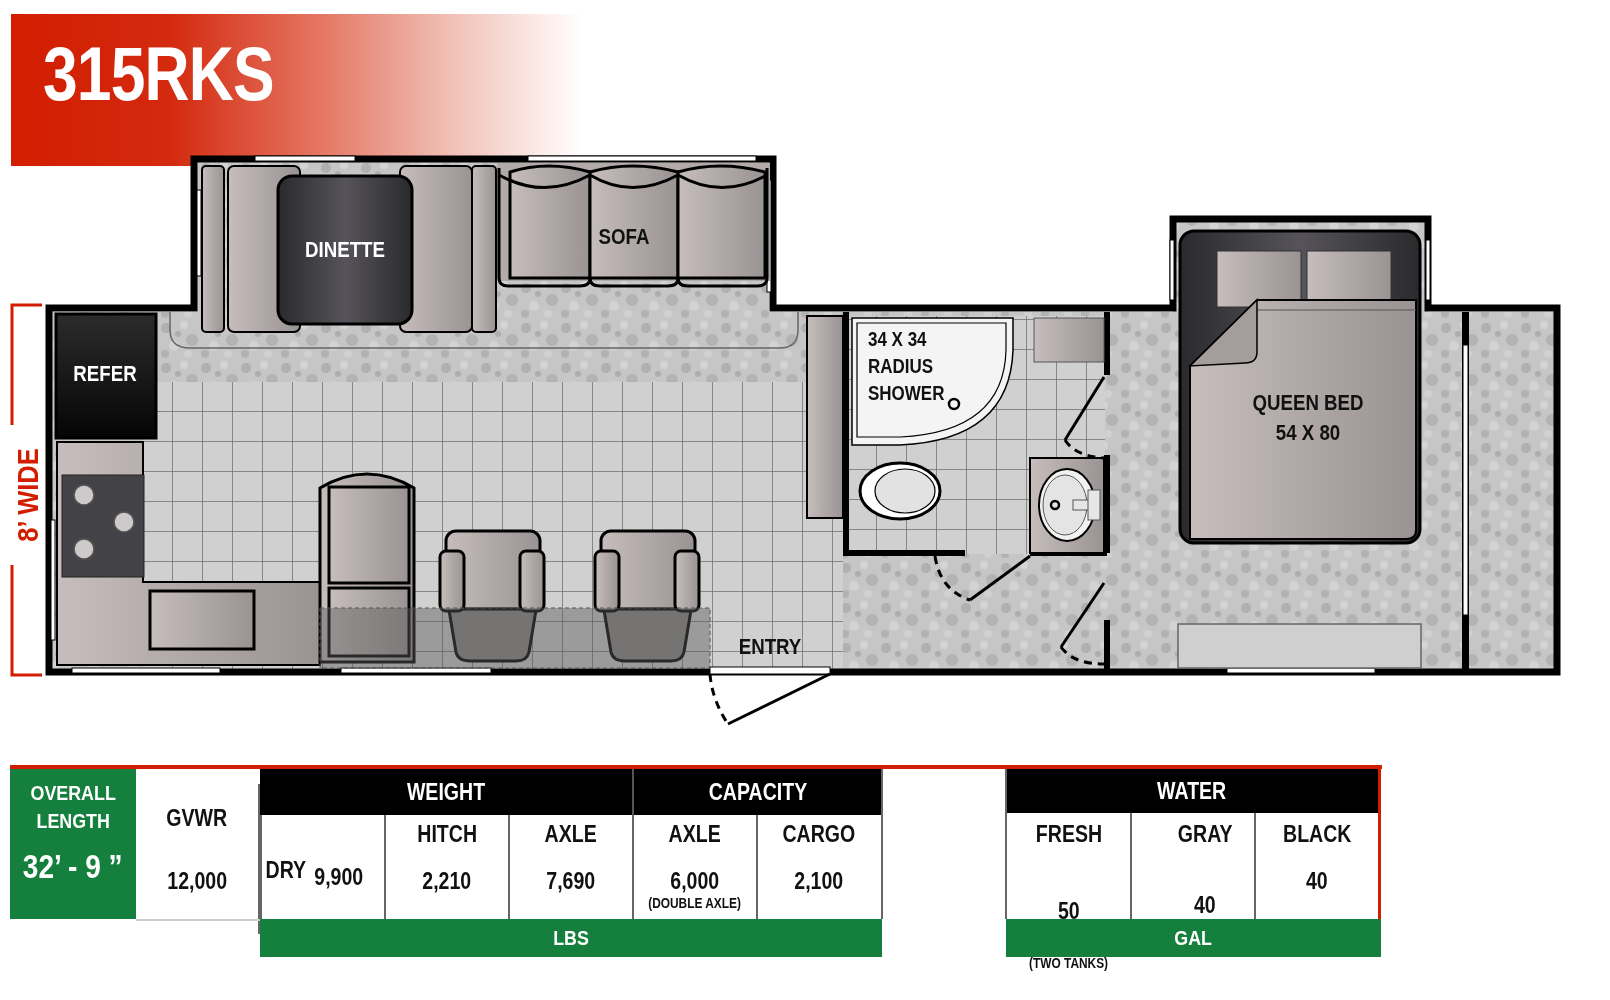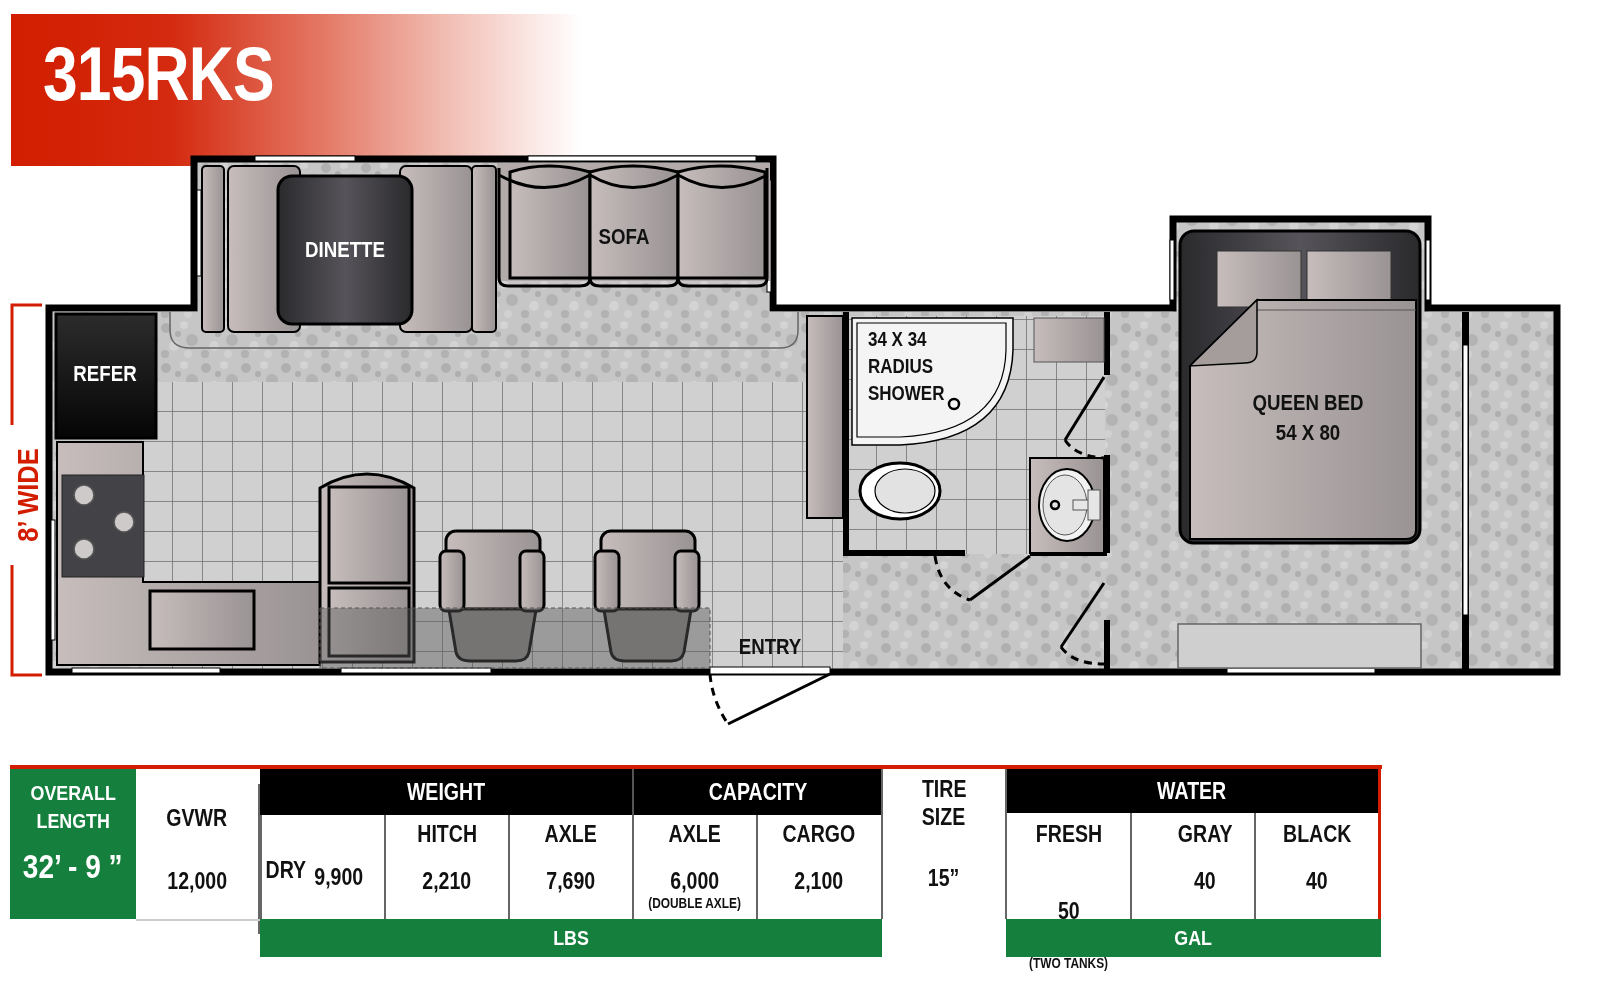--- a/index.html
+++ b/index.html
@@ -256,25 +256,20 @@
 
   <div class="cell hdr-black" style="left:250px;top:4px;width:372px;height:46px;">
     <span class="sq">WEIGHT</span>
   </div>
 
   <div class="cell hdr-black" style="left:624px;top:4px;width:248px;height:46px;">
     <span class="sq">CAPACITY</span>
   </div>
   <div style="position:absolute;left:622px;top:4px;width:2px;height:46px;background:#555;"></div>
 
-  <div class="cell" style="left:872px;top:4px;width:124px;height:150px;flex-direction:column;justify-content:flex-start;">
-    <div class="txt-h sq" style="line-height:28px;margin-top:6px;">TIRE</div>
-    <div class="txt-h sq" style="line-height:28px;">SIZE</div>
-    <div class="txt-v sq" style="margin-top:34px;">15”</div>
-  </div>
 
   <div class="cell hdr-black" style="left:996px;top:4px;width:372px;height:44px;">
     <span class="sq">WATER</span>
   </div>
 
   <div class="vline" style="left:250px;top:50px;height:104px;"></div>
   <div class="vline" style="left:374px;top:50px;height:104px;"></div>
   <div class="vline" style="left:498px;top:50px;height:104px;"></div>
   <div class="vline" style="left:622px;top:50px;height:104px;"></div>
   <div class="vline" style="left:746px;top:50px;height:104px;"></div>
@@ -305,21 +300,21 @@
   <div class="cell" style="left:748px;top:50px;width:122px;height:104px;flex-direction:column;justify-content:flex-start;">
     <div class="txt-h sq" style="margin-top:6px;">CARGO</div>
     <div class="txt-v sq" style="margin-top:20px;">2,100</div>
   </div>
 
   <div class="cell" style="left:997px;top:48px;width:123px;height:106px;flex-direction:column;justify-content:flex-start;gap:30px;">
     <div class="txt-h sq" style="margin-top:8px;">FRESH</div>
     <div class="txt-v sq" style="margin-top:20px;">50</div>
     <div class="txt-s sq" style="white-space:nowrap;">(TWO TANKS)</div>
   </div>
-  <div class="cell" style="left:1122px;top:48px;width:146px;height:106px;flex-direction:column;justify-content:flex-start;">
+  <div class="cell" style="left:1122px;top:48px;width:146px;height:106px;flex-direction:column;justify-content:space-between;">
     <div class="txt-h sq" style="margin-top:8px;">GRAY</div>
     <div class="txt-v sq" style="margin-top:20px;">40</div>
   </div>
   <div class="cell" style="left:1246px;top:48px;width:122px;height:106px;flex-direction:column;justify-content:flex-start;">
     <div class="txt-h sq" style="margin-top:8px;">BLACK</div>
     <div class="txt-v sq" style="margin-top:20px;">40</div>
   </div>
 
   <div style="position:absolute;left:126px;top:154px;width:124px;height:2px;background:#ccc;"></div>
 

